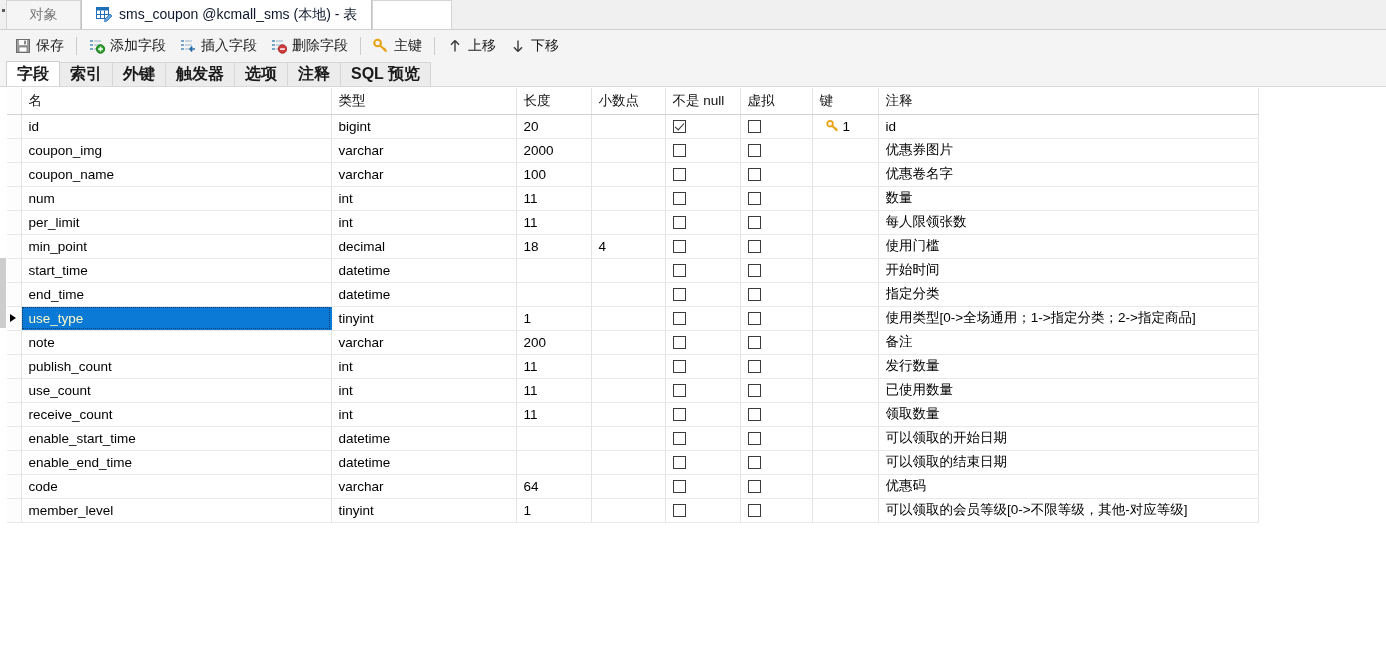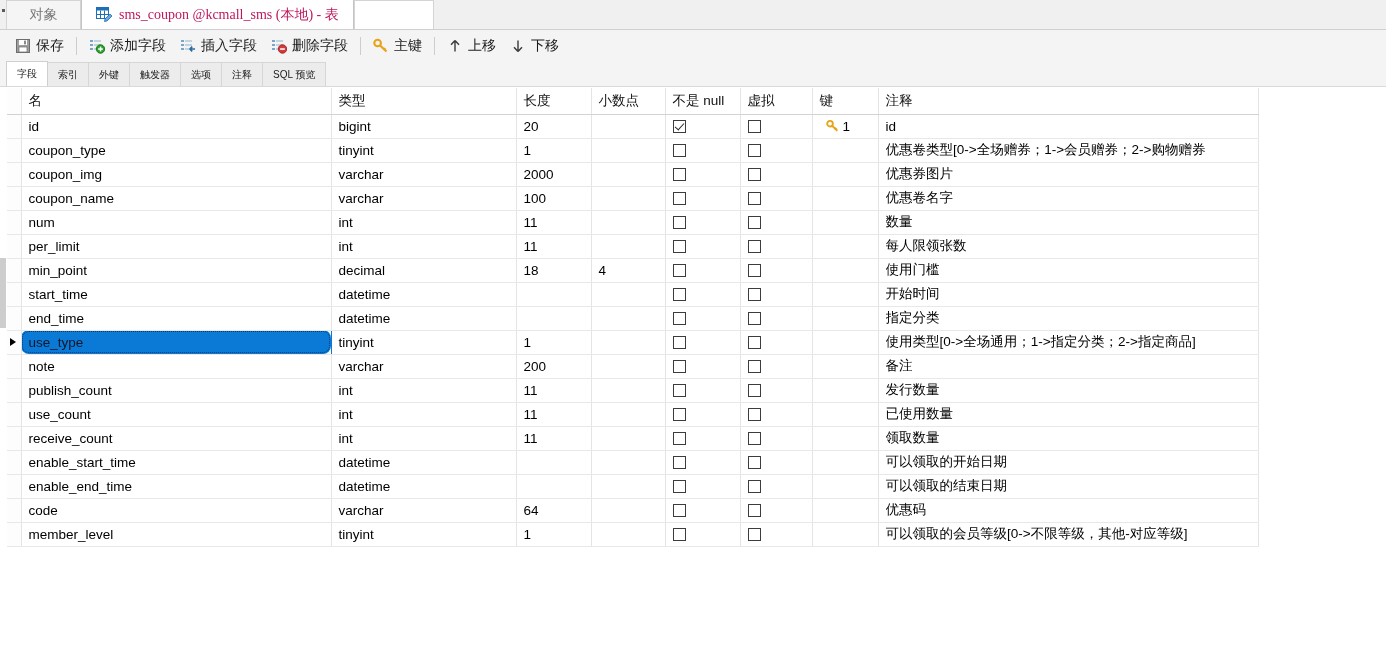--- a/index.html
+++ b/index.html
@@ -40,26 +40,25 @@
     color: #777;
     background: #eaeaea;
     border: 1px solid #d4d4d4;
     border-bottom: none;
     box-sizing: border-box;
     white-space: nowrap;
     cursor: default;
   }
   .tab.active {
     background: #ffffff;
-    color: #be185d;
+    color: #0f172a;
     border-color: #c4c4c4;
     height: 30px;
     position: relative;
     z-index: 2;
-    font-family: Liberation Serif, serif;
   }
   .tab.spacer-tab{
     width: 75px;
     justify-content: center;
     background:#f5f5f5;
   }
   .tab-icon svg { display:block; }
   .tail-tab{
     width: 80px; height: 29px;
     background:#ffffff;
@@ -102,29 +101,30 @@
     display: flex;
     align-items: flex-end;
     padding-left: 6px;
     box-sizing: border-box;
     border-bottom: 1px solid #d9d9d9;
   }
   .subtab {
     height: 24px;
     padding: 0 10px;
     display: flex; align-items: center;
-    font-size: 10px;
+    font-size: 16px;
     color: #1a1a1a;
     background: #ececec;
     border: 1px solid #d6d6d6;
     border-bottom: none;
     box-sizing: border-box;
     margin-right: -1px;
     white-space: nowrap;
     cursor: default;
+    font-weight: bold;
   }
   .subtab.active {
     background: #ffffff;
     border-color: #cfcfcf;
     height: 25px;
     position: relative; z-index: 2;
   }
 
   
   .grid-wrap {
@@ -212,25 +212,24 @@
     border: solid #2b2b2b;
     border-width: 0 1.6px 1.6px 0;
     transform: rotate(42deg);
   }
 
   .keycell { display:flex; align-items:center; gap:3px; padding-left:13px; }
   .key-svg { width:14px; height:14px; display:block; }
 
   tr.selected td.namecell {
     background: #0a7ad6;
-    color: #0f172a;
+    color: #fef9c3;
     outline: 1px dotted #0a3c6b;
     outline-offset: -2px;
     border-right-color: #0a7ad6;
-    border-radius: 8px;
   }
 
   .cmt-clip { display:block; overflow:hidden; white-space:nowrap; }
 </style>
 </head>
 <body>
 
 <div class="tabstrip">
   <div class="tab spacer-tab">
     <span>对象</span>
@@ -421,33 +420,20 @@
               </svg>
               <span>1</span>
             </span>
           </td>
           <td>
             <span class="cmt-clip">id</span>
           </td>
         </tr>
         <tr>
           <td class="gutter"></td>
-          <td class="namecell">coupon_type</td>
-          <td>tinyint</td>
-          <td>1</td>
-          <td></td>
-          <td class="center"><span class="chk"></span></td>
-          <td class="center"><span class="chk"></span></td>
-          <td style="padding: 0px;"></td>
-          <td>
-            <span class="cmt-clip">优惠卷类型[0-&gt;全场赠券；1-&gt;会员赠券；2-&gt;购物赠券</span>
-          </td>
-        </tr>
-        <tr>
-          <td class="gutter"></td>
           <td class="namecell">coupon_img</td>
           <td>varchar</td>
           <td>2000</td>
           <td></td>
           <td class="center"><span class="chk"></span></td>
           <td class="center"><span class="chk"></span></td>
           <td style="padding: 0px;"></td>
           <td>
             <span class="cmt-clip">优惠券图片</span>
           </td>

